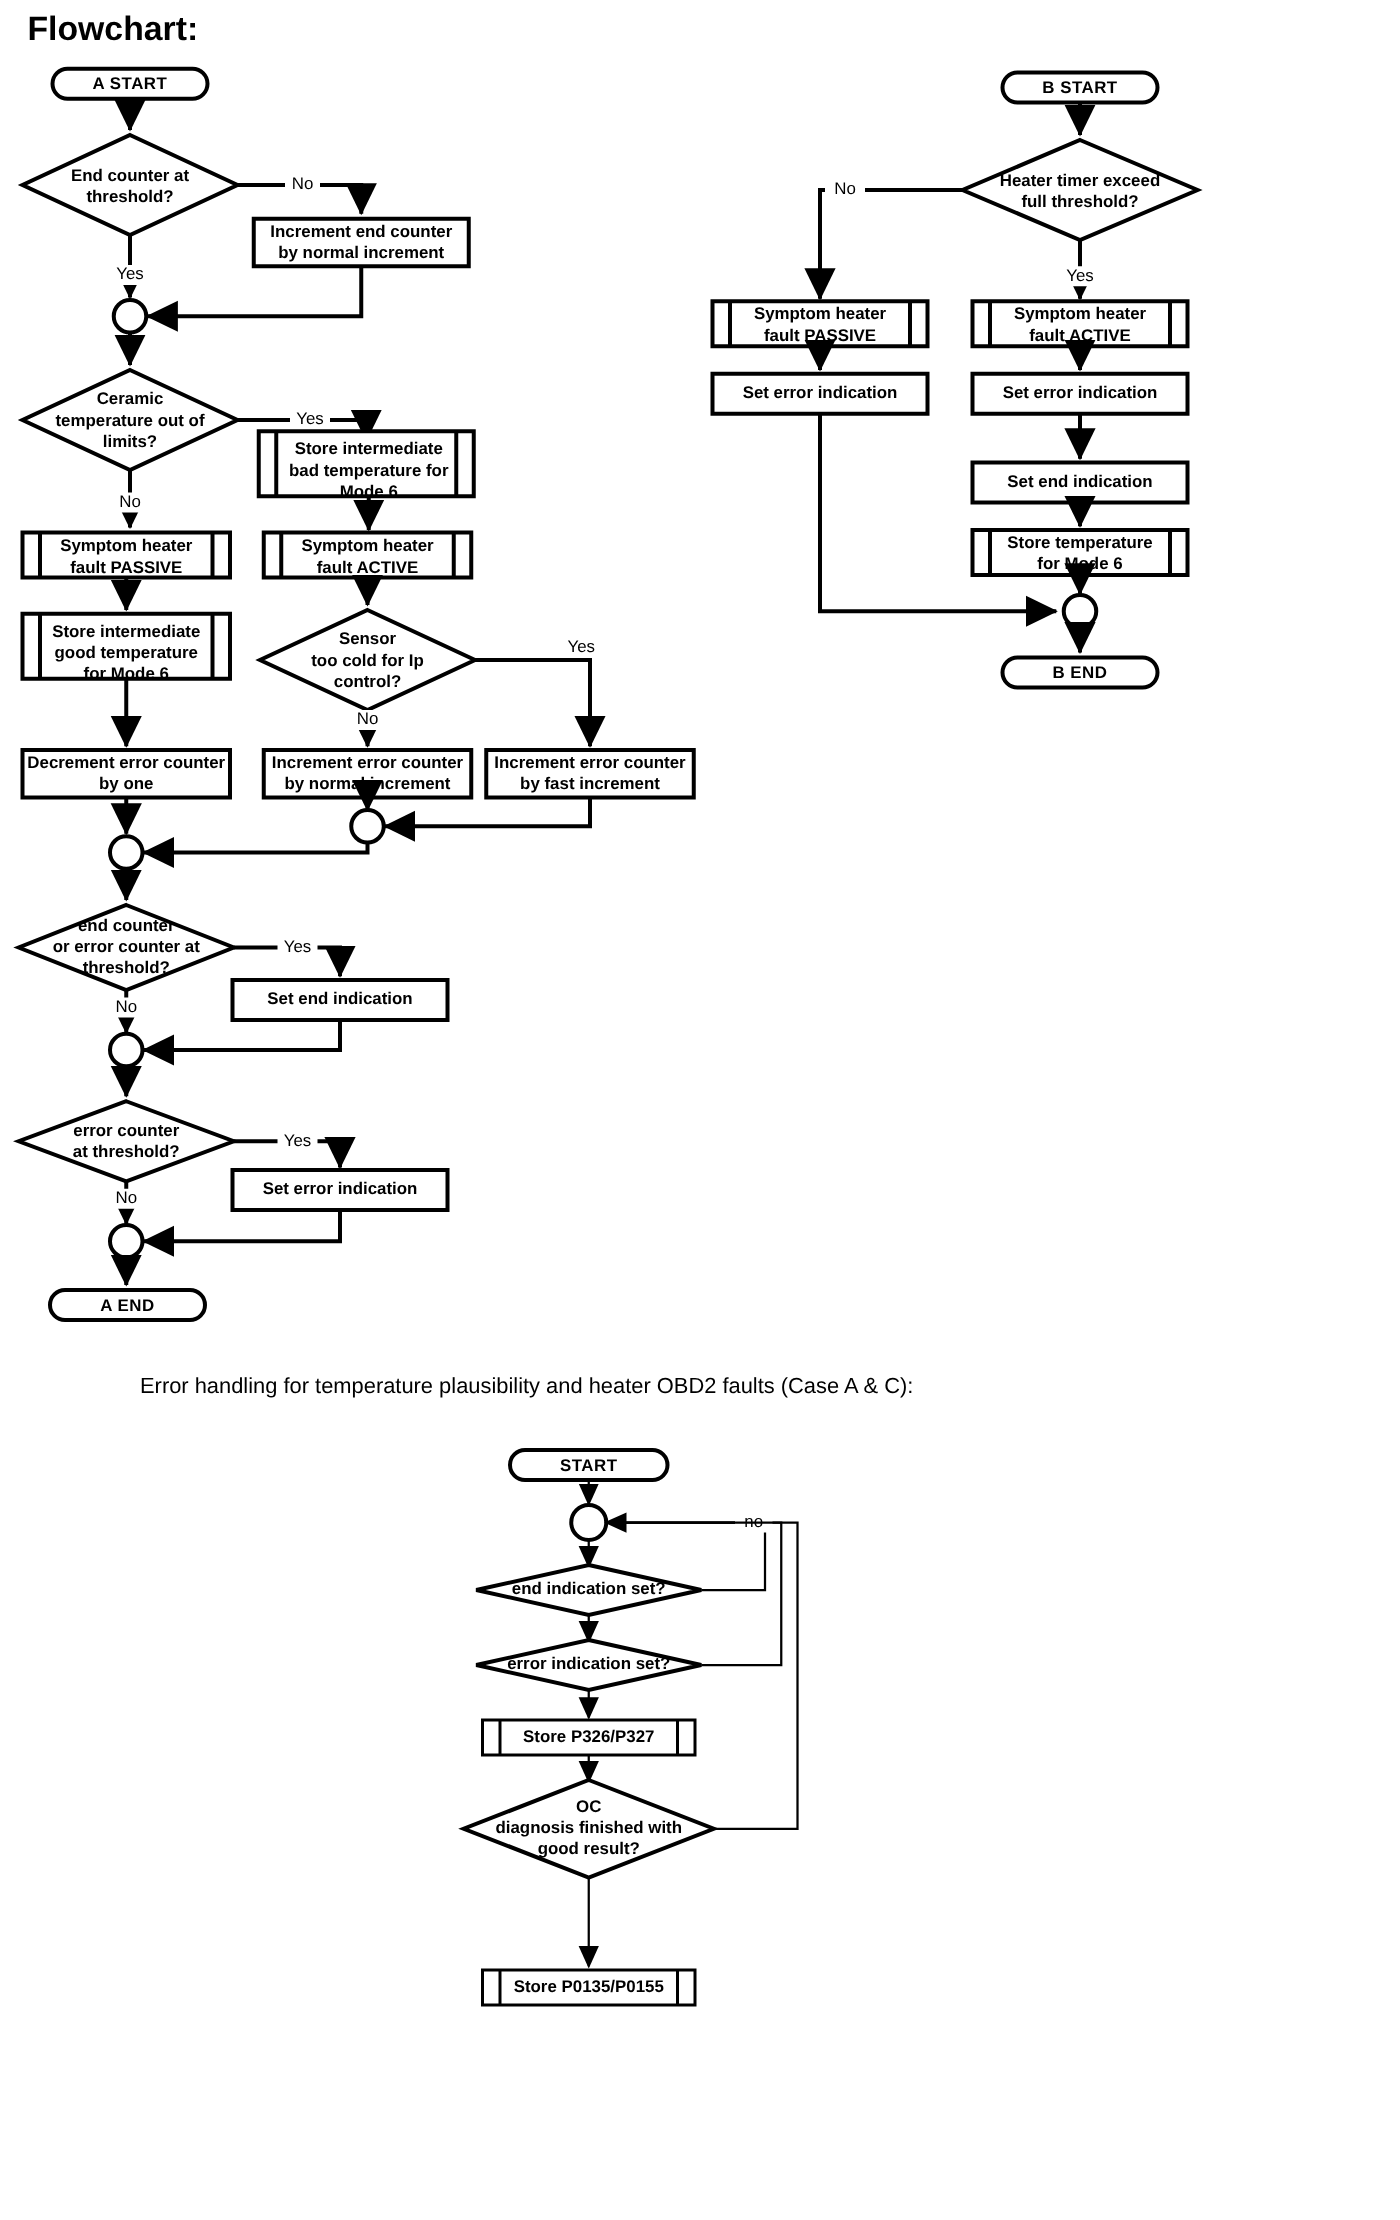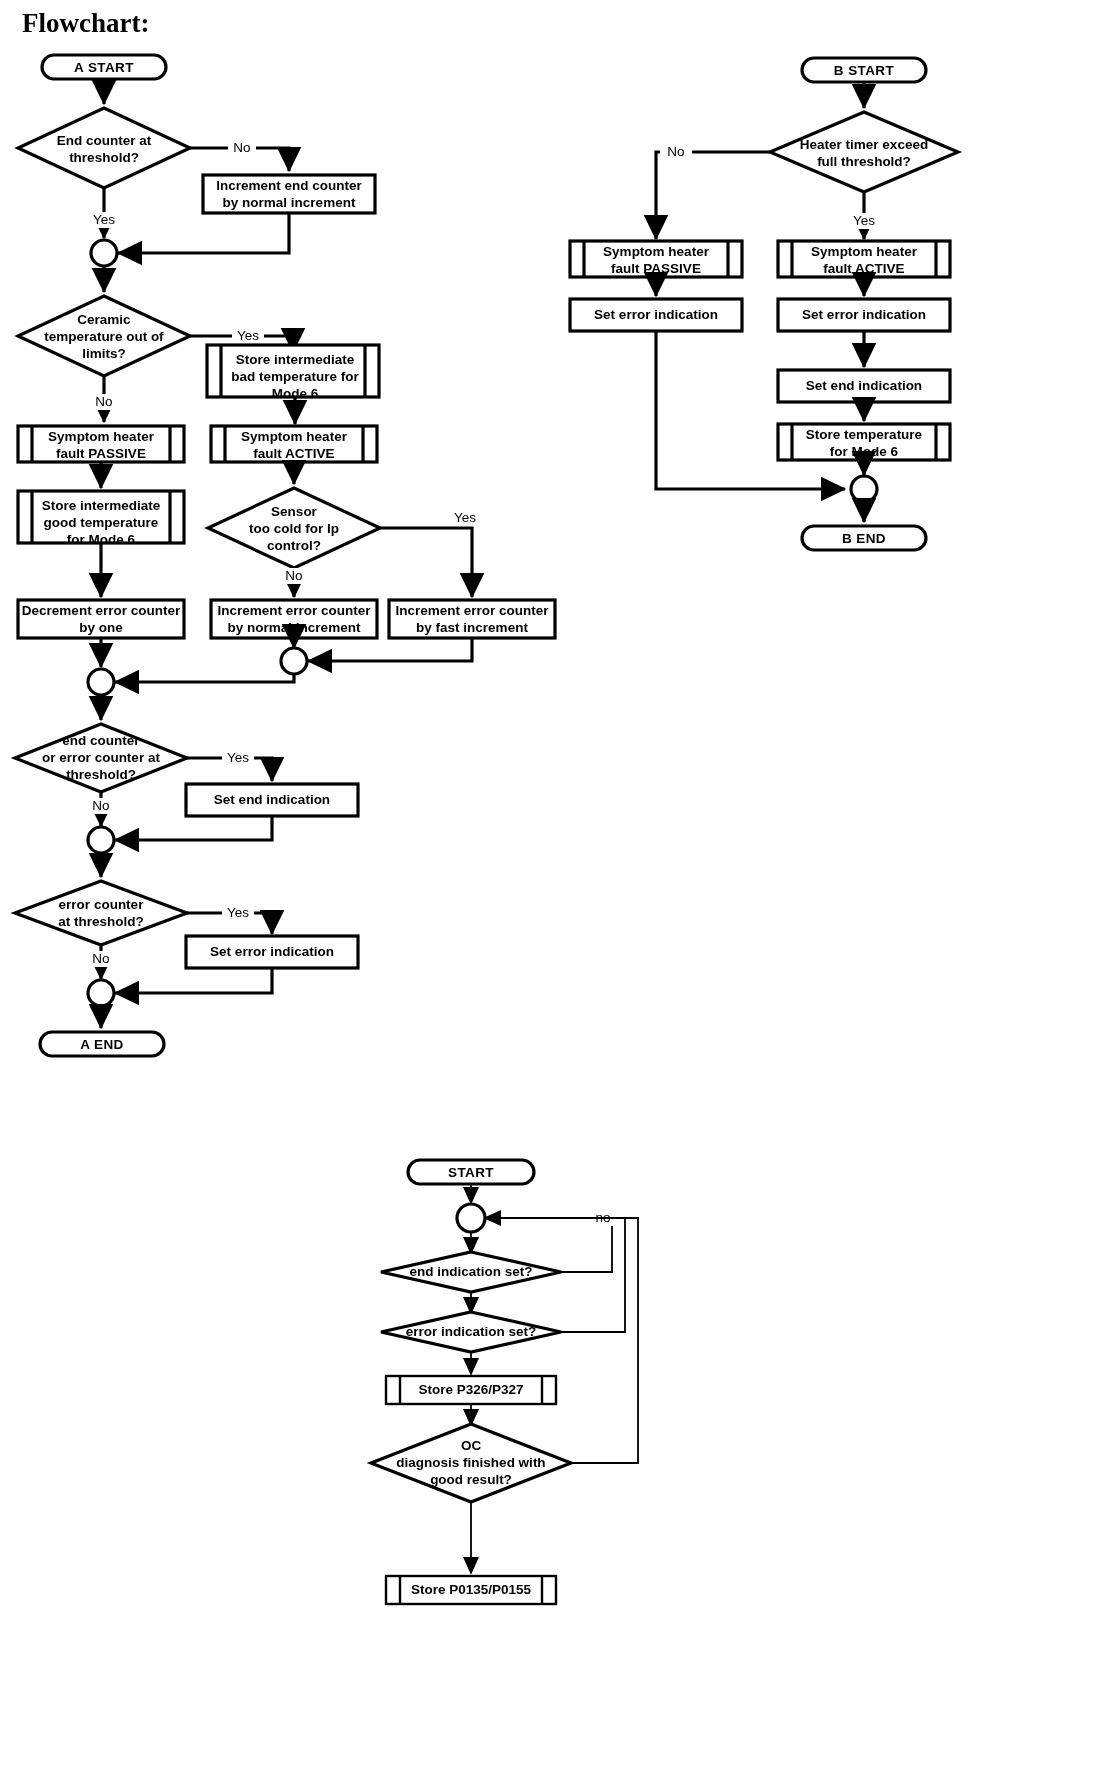--- a/index.html
+++ b/index.html
@@ -16,21 +16,21 @@
   }
   #root {
     position: relative;
     width: 1120px;
     height: 1776px;
   }
   .page-heading {
     position: absolute;
     left: 22px;
     top: 8px;
-    font-family: Liberation Serif, serif;
+    font-family: Liberation Sans, sans-serif;
     font-weight: bold;
     font-size: 27px;
     letter-spacing: 0px;
     color: #000;
   }
   .section-caption {
     position: absolute;
     left: 112px;
     top: 1098px;
     font-family: "Liberation Sans", sans-serif;
@@ -93,20 +93,21 @@
     stroke-width: 2.4;
     fill: none;
   }
 </style>
 </head>
 <body>
 
 <div id="root">
 
   <div class="page-heading">Flowchart:</div>
+  <div class="section-caption">Error handling for temperature plausibility and heater OBD2 faults (Case A &amp; C):</div>
 
   <svg class="flow" viewBox="0 0 1120 1776">
     <defs>
       <marker id="arrowBig" markerWidth="9" markerHeight="9" refX="7.6" refY="4.5" orient="auto" markerUnits="strokeWidth">
         <path d="M0,0.6 L8,4.5 L0,8.4 z" fill="#000"></path>
       </marker>
       <marker id="arrowSm" markerWidth="11" markerHeight="11" refX="9" refY="5.5" orient="auto" markerUnits="strokeWidth">
         <path d="M0,1 L10,5.5 L0,10 z" fill="#000"></path>
       </marker>
     </defs>

